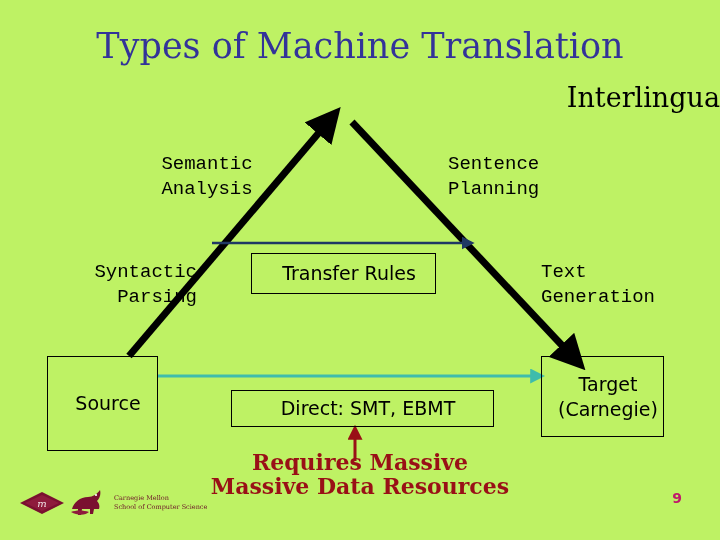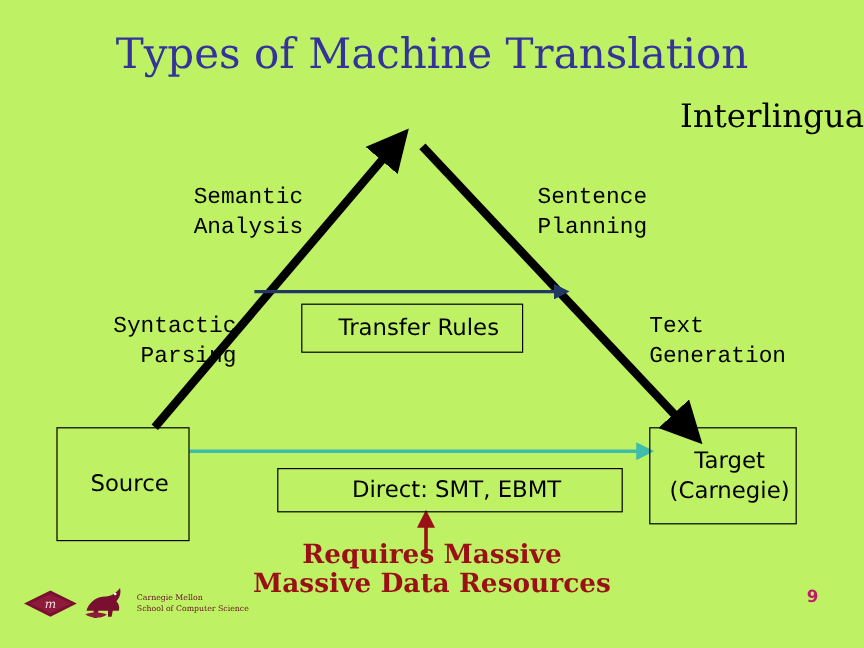--- a/index.html
+++ b/index.html
@@ -180,21 +180,21 @@
     <div>
       <div>Target</div>
       <div>(Carnegie)</div>
     </div>
   </div>
 
   <div class="boxed" style="left:251px; top:253px; width:185px; height:41px;">
     <span>Transfer Rules</span>
   </div>
 
-  <div class="boxed" style="left:231px; top:390px; width:288px; height:37px;">
+  <div class="boxed" style="left:231px; top:390px; width:263px; height:37px;">
     <span>Direct: SMT, EBMT</span>
   </div>
 
   <div class="massive-note">
     <div>Requires Massive</div>
     <div>Massive Data Resources</div>
   </div>
 
   <div class="logo-wrap">
     <svg width="48" height="30" viewBox="0 0 48 30">

